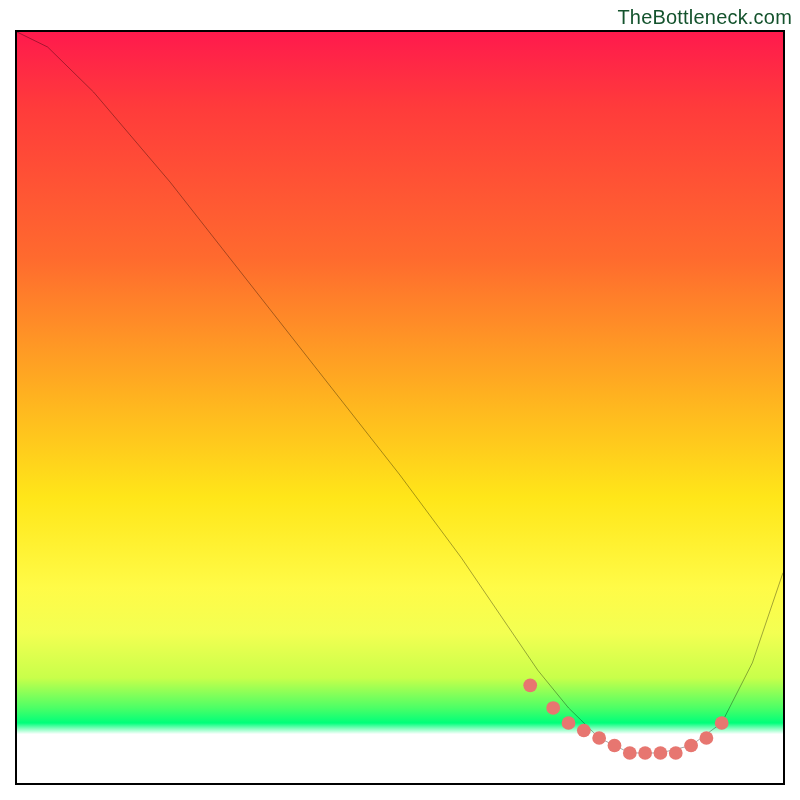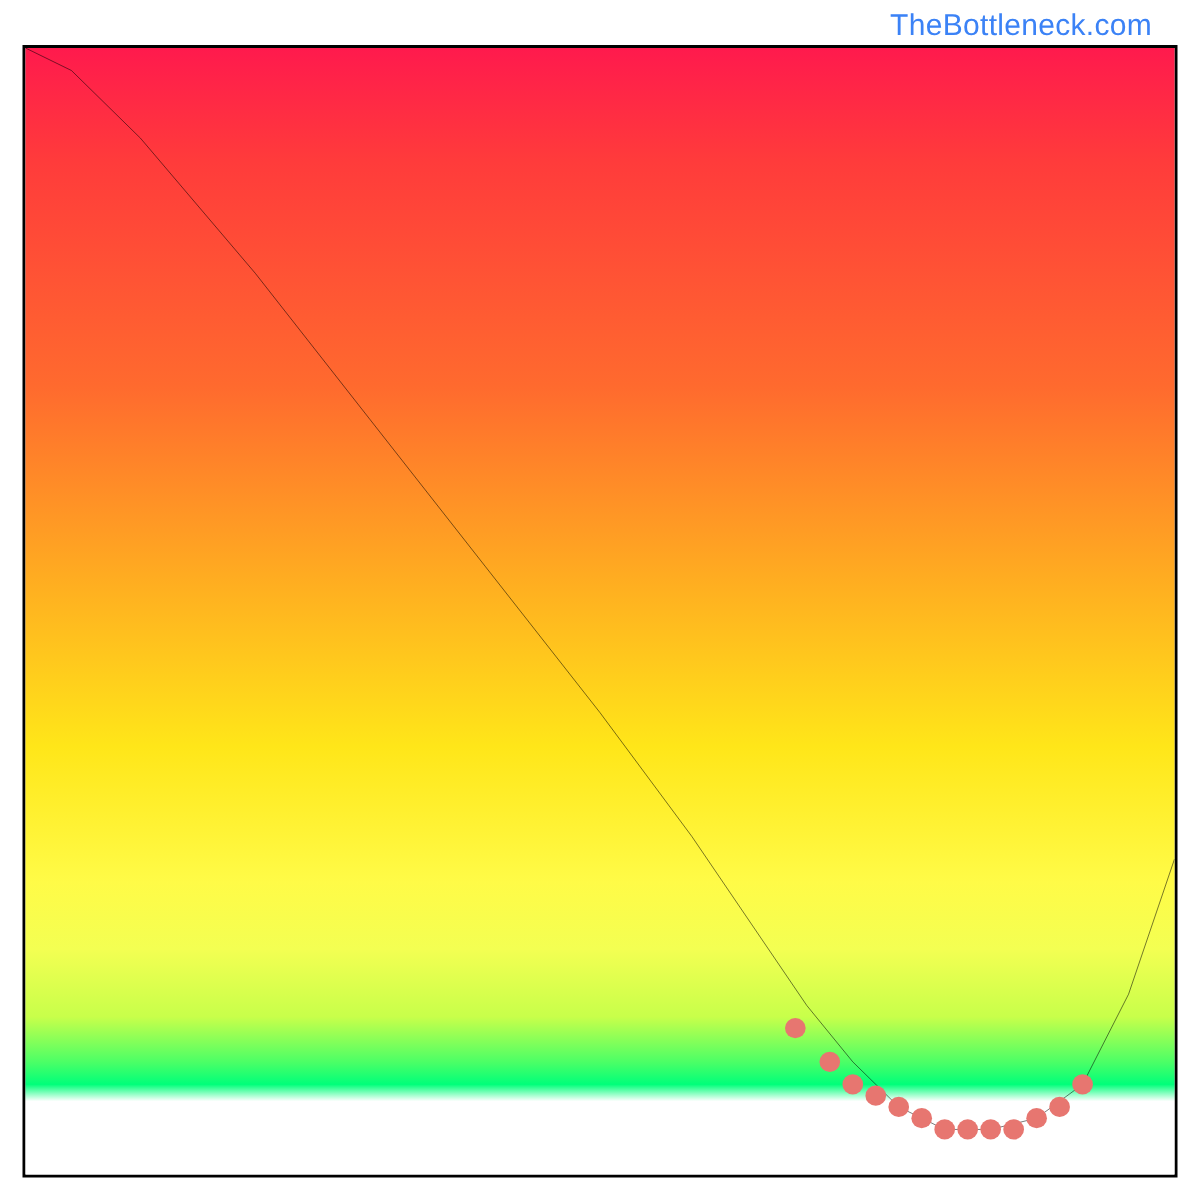--- a/index.html
+++ b/index.html
@@ -47,23 +47,23 @@
     position: absolute;
     left: 0;
     top: 0;
     width: 100%;
     height: 100%;
     pointer-events: none;
   }
   .watermark {
     position: absolute;
     top: 6px;
-    right: 32px;
+    right: 8px;
     font-size: 20px;
-    color: #3b82f6;
+    color: #14532d;
     letter-spacing: 0.2px;
     user-select: none;
   }
 </style>
 </head>
 <body>
 
 <div class="watermark">TheBottleneck.com</div>
 
 <div class="frame">

